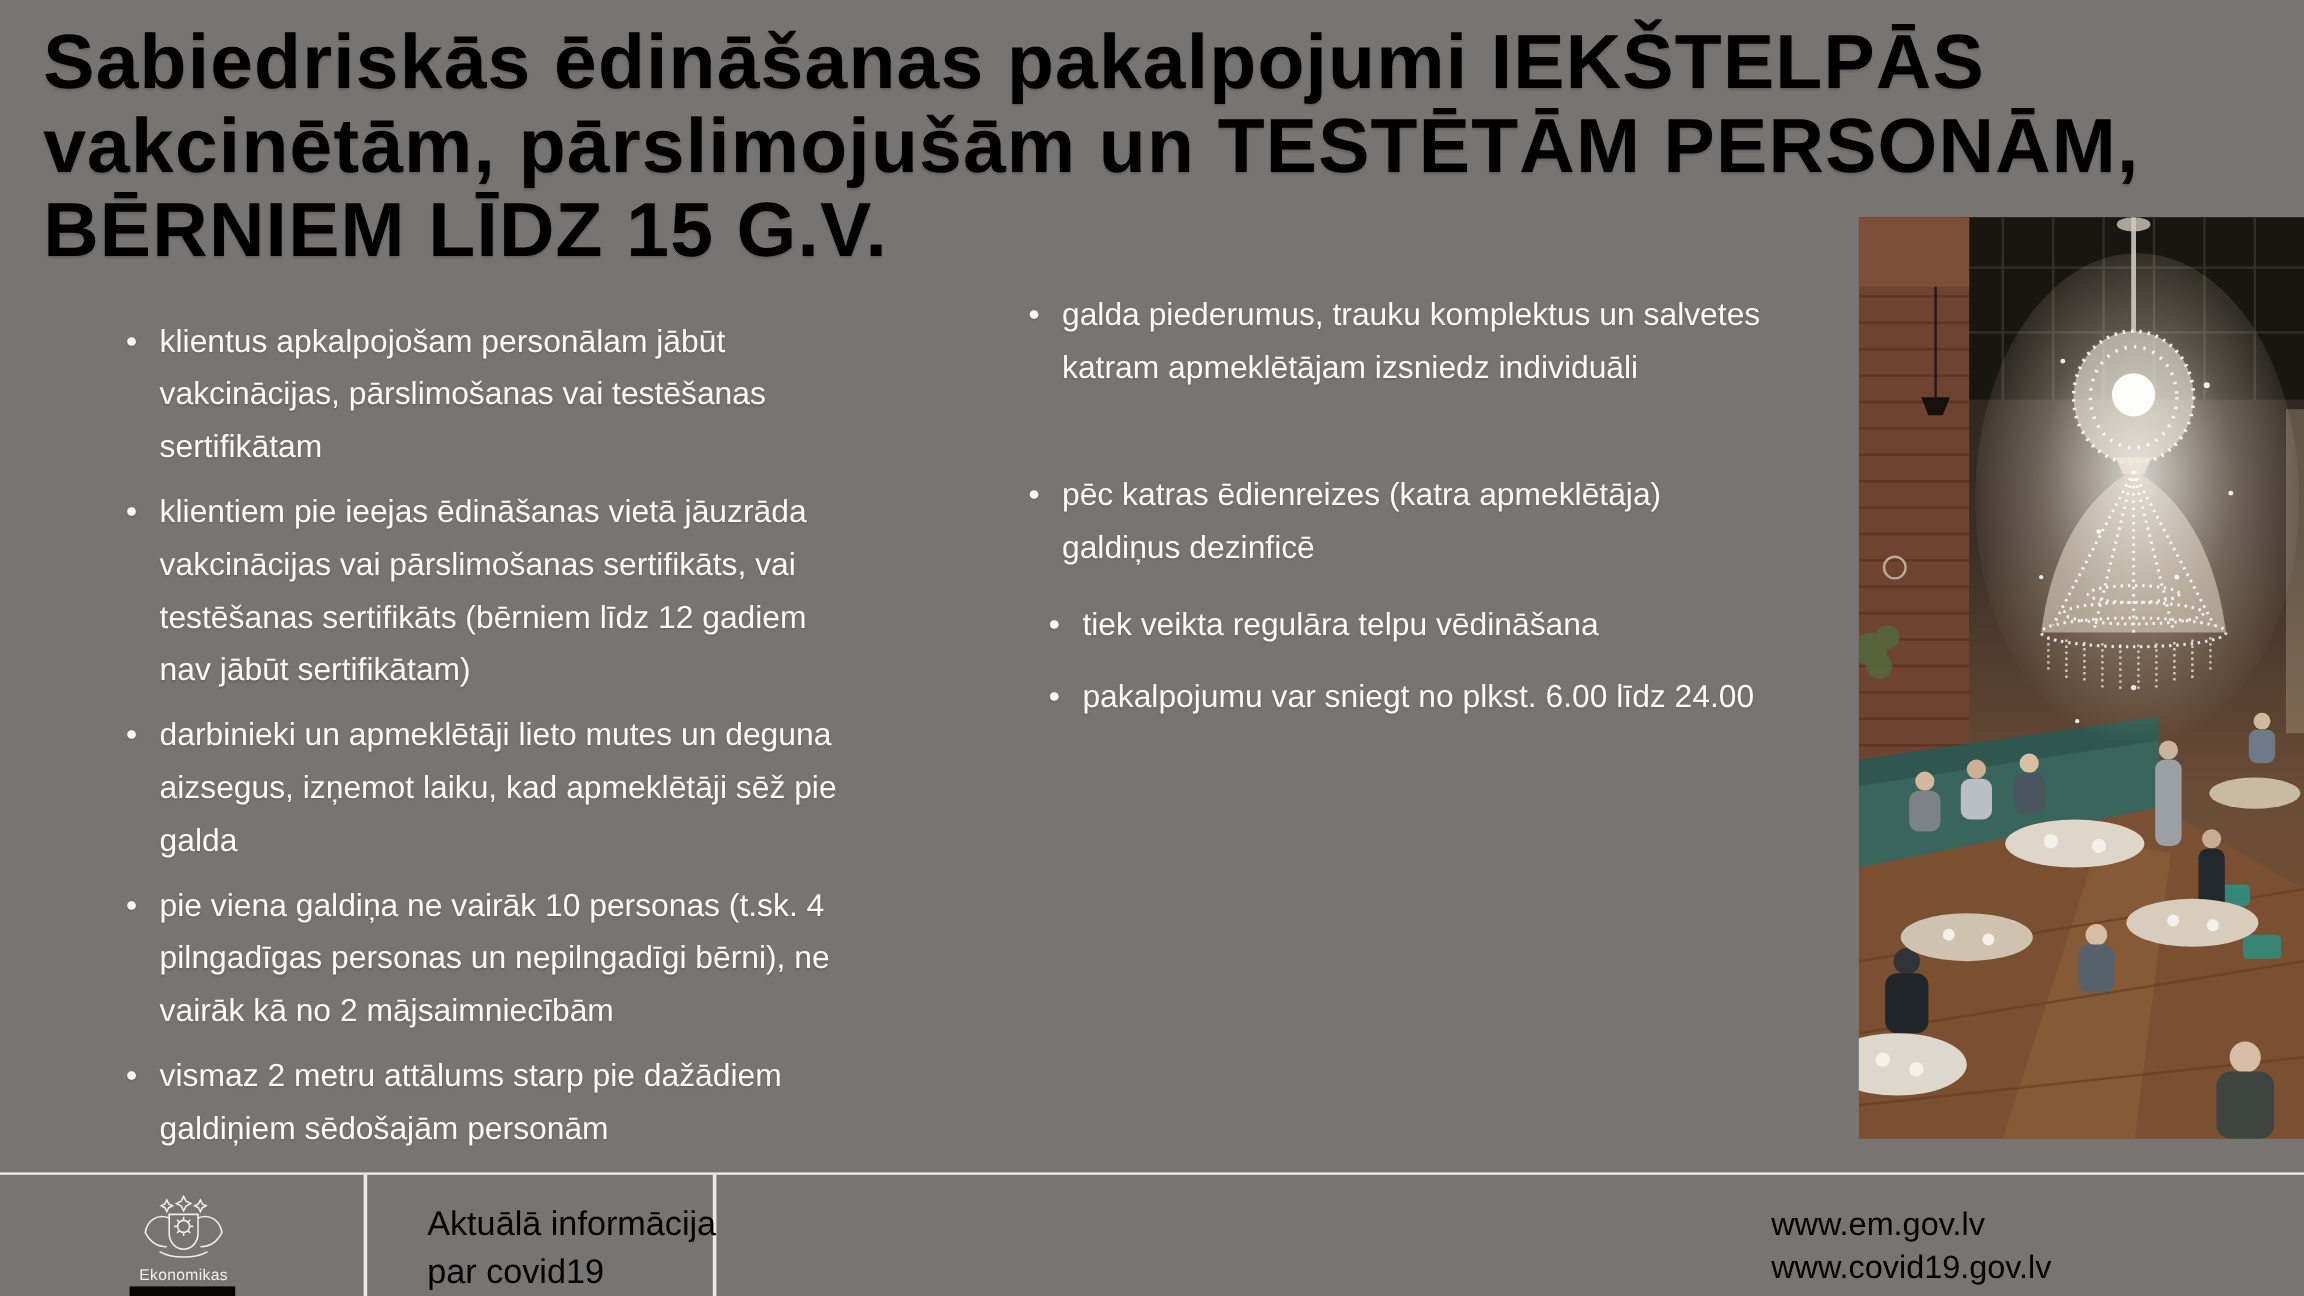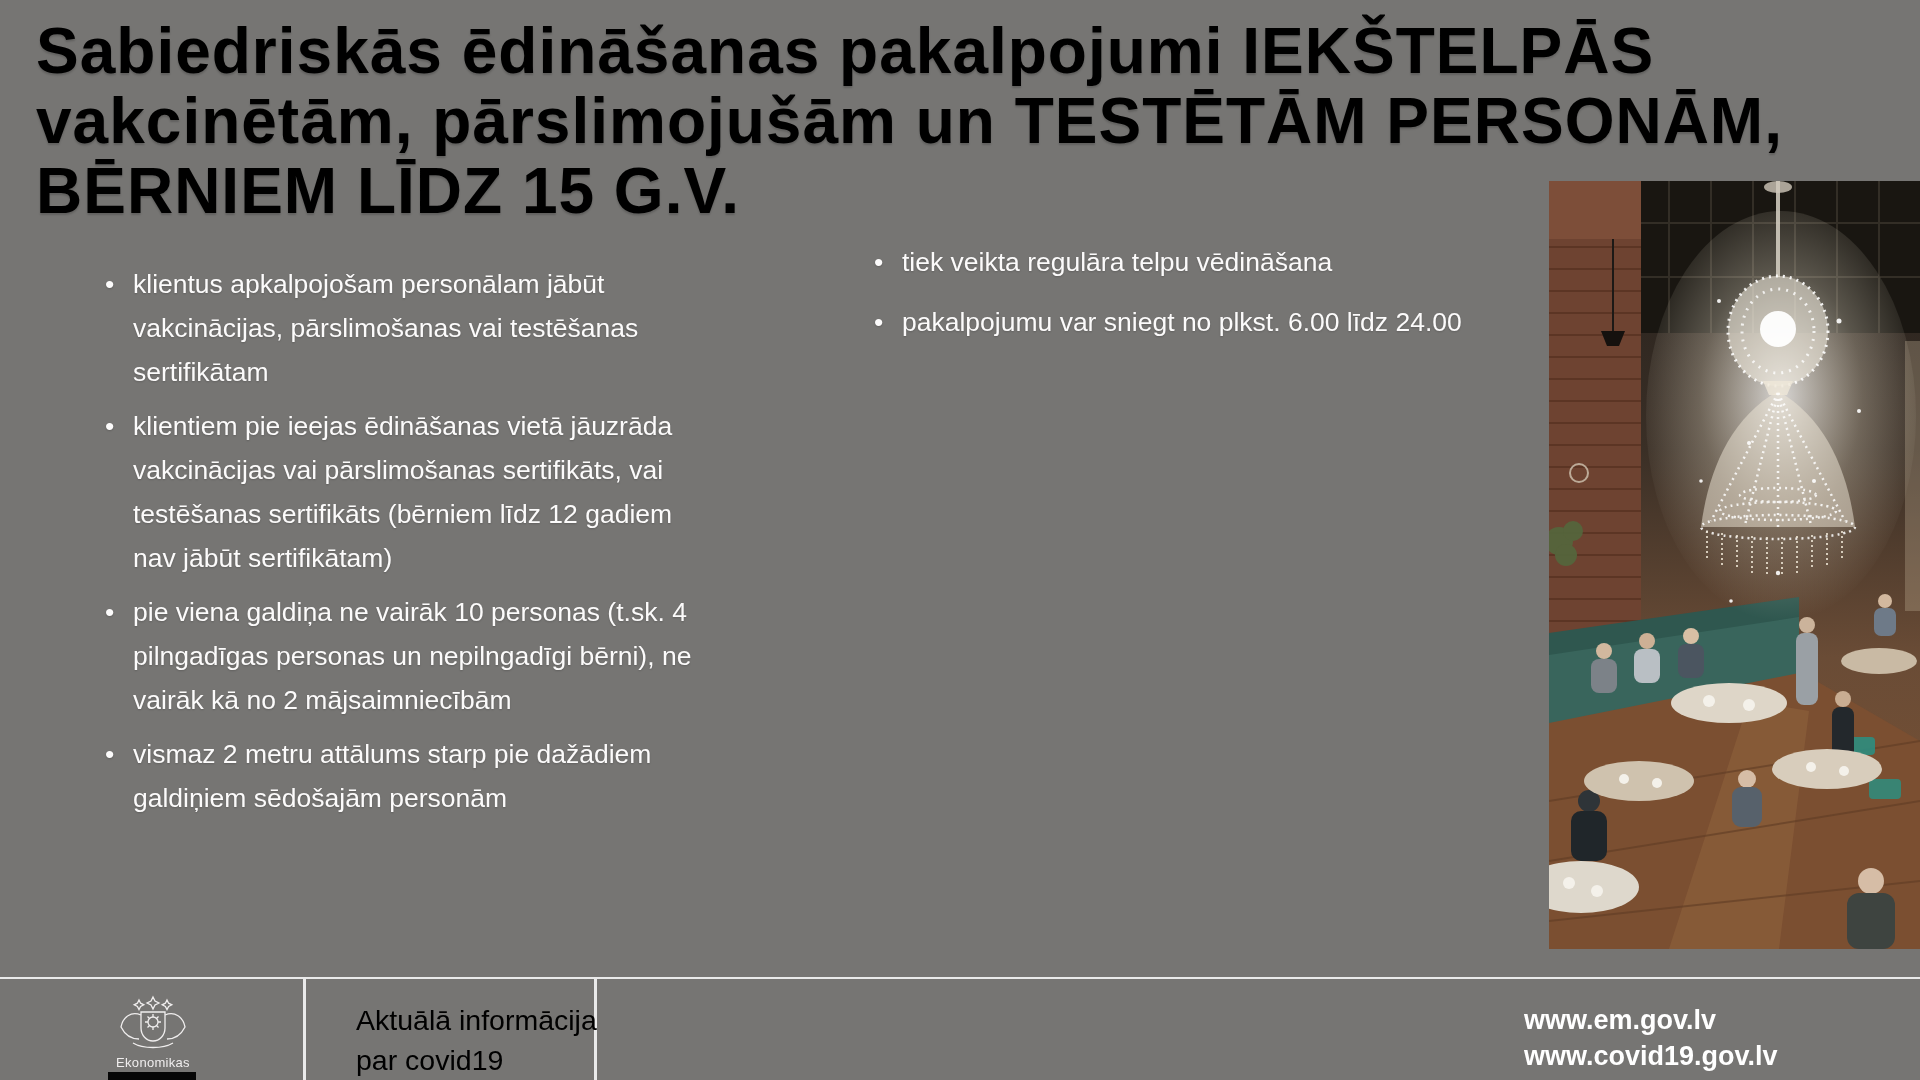--- a/index.html
+++ b/index.html
@@ -35,45 +35,50 @@
     background:rgba(255,255,255,0.85);}
   .footer-vline{position:absolute;top:979px;width:3px;height:101px;
     background:rgba(255,255,255,0.85);}
   .vline-1{left:303px;} .vline-2{left:594px;}
   .logo-block{position:absolute;left:103px;top:995px;width:100px;text-align:center;}
   .logo-block svg{display:block;margin:0 auto;}
   .logo-label{display:block;margin-top:4px;font-size:13px;letter-spacing:.3px;color:#f0eeee;}
   .black-bar{position:absolute;left:108px;top:1072px;width:88px;height:8px;background:#060606;}
   .info-text{position:absolute;left:356px;top:1000px;width:262px;margin:0;
     font-size:28.5px;line-height:40px;color:#000000;}
-  .footer-links{position:absolute;left:1524px;top:1002px;margin:0;
-    font-size:27px;line-height:36px;font-weight:700;color:#ffffff;}
+  .footer-links{position:absolute;left:1476px;top:1002px;margin:0;
+    font-size:27px;line-height:36px;font-weight:400;color:#000000;}
   .footer-links span{display:block;}
 </style>
 </head>
 <body>
 
 <div class="poster">
 
   <h1 class="title">
     <span>Sabiedriskās ēdināšanas pakalpojumi IEKŠTELPĀS</span>
     <span>vakcinētām, pārslimojušām un TESTĒTĀM PERSONĀM,</span>
     <span>BĒRNIEM LĪDZ 15 G.V.</span>
   </h1>
 
   <div class="col col-left">
     <ul>
       <li>klientus apkalpojošam personālam jābūt vakcinācijas, pārslimošanas vai testēšanas sertifikātam</li>
       <li>klientiem pie ieejas ēdināšanas vietā jāuzrāda vakcinācijas vai pārslimošanas sertifikāts, vai testēšanas sertifikāts (bērniem līdz 12 gadiem nav jābūt sertifikātam)</li>
+      <li>darbinieki un apmeklētāji lieto mutes un deguna aizsegus, izņemot laiku, kad apmeklētāji sēž pie galda</li>
       <li>pie viena galdiņa ne vairāk 10 personas (t.sk. 4 pilngadīgas personas un nepilngadīgi bērni), ne vairāk kā no 2 mājsaimniecībām</li>
       <li>vismaz 2 metru attālums starp pie dažādiem galdiņiem sēdošajām personām</li>
     </ul>
   </div>
 
   <div class="col col-right">
+    <ul>
+      <li class="item-rb1">galda piederumus, trauku komplektus un salvetes katram apmeklētājam izsniedz individuāli</li>
+      <li class="item-rb2">pēc katras ēdienreizes (katra apmeklētāja) galdiņus dezinficē</li>
+    </ul>
     <ul class="sub">
       <li>tiek veikta regulāra telpu vēdināšana</li>
       <li>pakalpojumu var sniegt no plkst. 6.00 līdz 24.00</li>
     </ul>
   </div>
 
   <figure class="photo">
     <svg viewBox="0 0 371 768" preserveAspectRatio="none">
       <defs>
         <linearGradient id="bgGrad" x1="0" y1="0" x2="0" y2="1">

